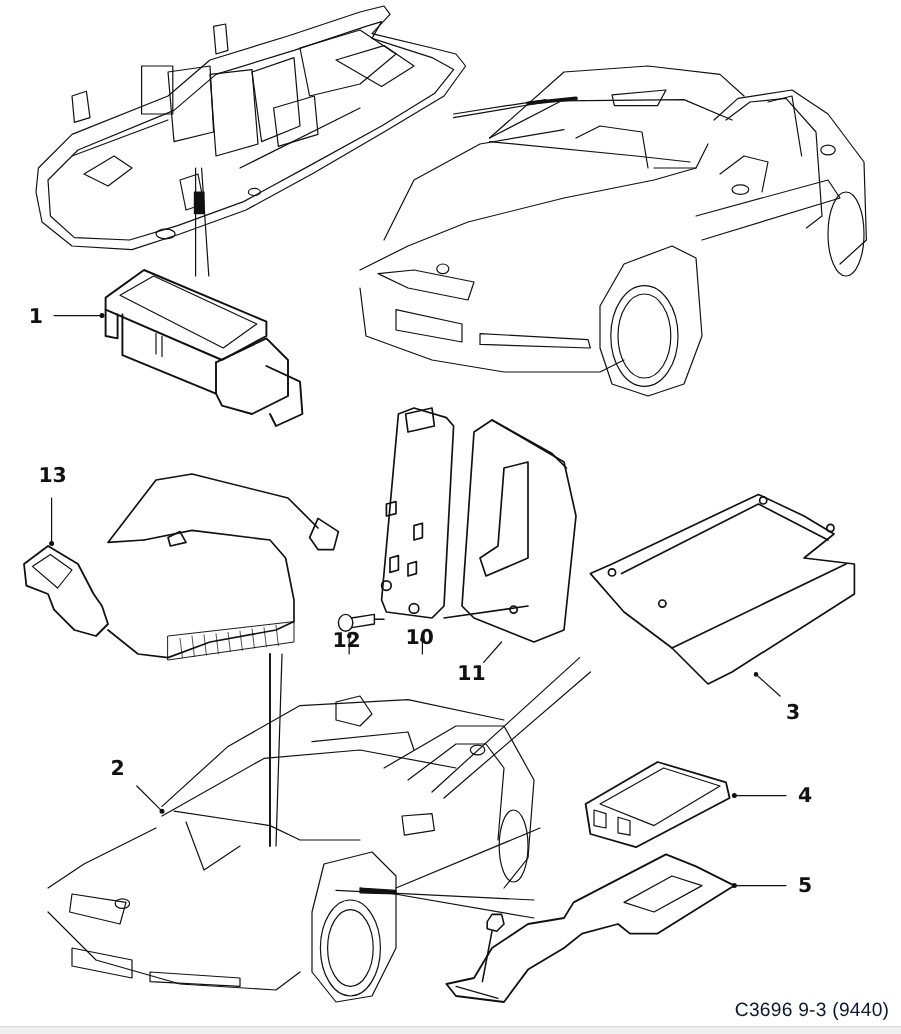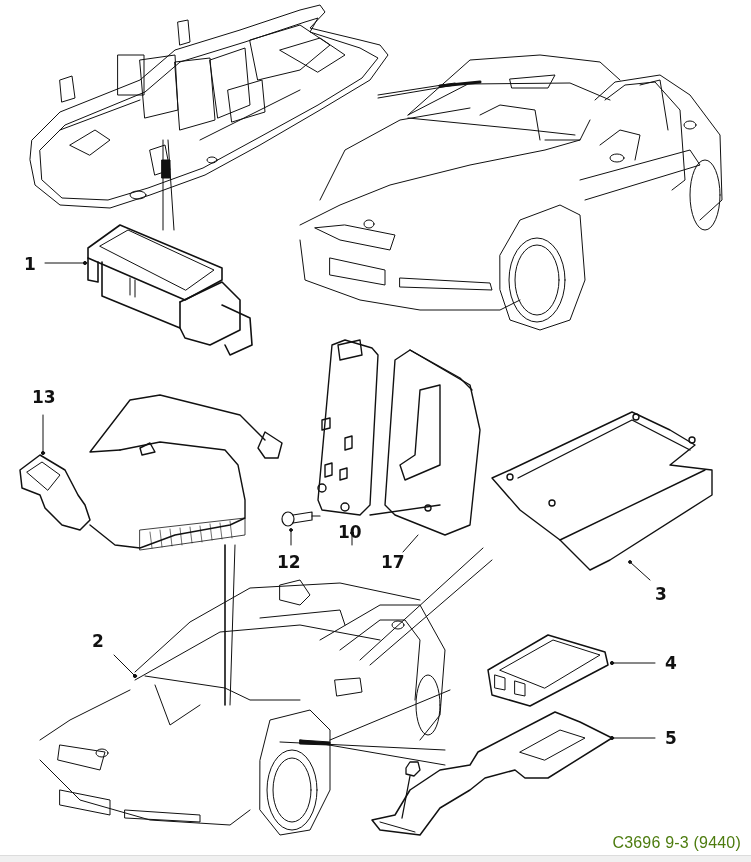--- a/index.html
+++ b/index.html
@@ -2,21 +2,21 @@
 <html><head>
 <meta charset="utf-8">
 <style>
   html, body { margin: 0; padding: 0; background: #ffffff; }
   body { width: 751px; height: 862px; position: relative; overflow: hidden;
          font-family: "DejaVu Sans", sans-serif; }
   #canvas { position: absolute; left: 0; top: 0; width: 751px; height: 855px; }
   .callout { position: absolute; font-family: "DejaVu Sans", sans-serif; font-size: 17px;
              font-weight: bold; color: #111; line-height: 1; }
   .caption { position: absolute; right: 10px; top: 834px; font-family: "Liberation Sans", sans-serif;
-             font-size: 16px; color: #4d7c0f; letter-spacing: 0.2px; }
+             font-size: 16px; color: #0f172a; letter-spacing: 0.2px; }
   .footer-bar { position: absolute; left: 0; top: 855px; width: 751px; height: 7px;
                 background: #f0f0f0; border-top: 1px solid #dcdcdc; }
   svg line, svg path, svg rect, svg ellipse, svg polyline, svg polygon, svg circle { vector-effect: non-scaling-stroke; }
 </style>
 </head>
 <body>
 
 <svg id="canvas" viewBox="0 0 751 855" xmlns="http://www.w3.org/2000/svg" fill="none" stroke="#111" stroke-width="1" stroke-linejoin="round" stroke-linecap="round">
 
   <g>
@@ -223,18 +223,18 @@
     <circle cx="612" cy="738" r="1.6" fill="#111"></circle>
   </g>
 </svg>
 
 <span class="callout" style="left:24px; top:256px;">1</span>
 <span class="callout" style="left:92px; top:633px;">2</span>
 <span class="callout" style="left:655px; top:586px;">3</span>
 <span class="callout" style="left:665px; top:655px;">4</span>
 <span class="callout" style="left:665px; top:730px;">5</span>
 <span class="callout" style="left:338px; top:524px;">10</span>
-<span class="callout" style="left:381px; top:554px;">17</span>
-<span class="callout" style="left:277px; top:554px;">12</span>
+<span class="callout" style="left:381px; top:554px;">11</span>
+<span class="callout" style="left:277px; top:526px;">12</span>
 <span class="callout" style="left:32px; top:389px;">13</span>
 
 <span class="caption">C3696 9-3 (9440)</span>
 <div class="footer-bar"></div>
 
 </body></html>

